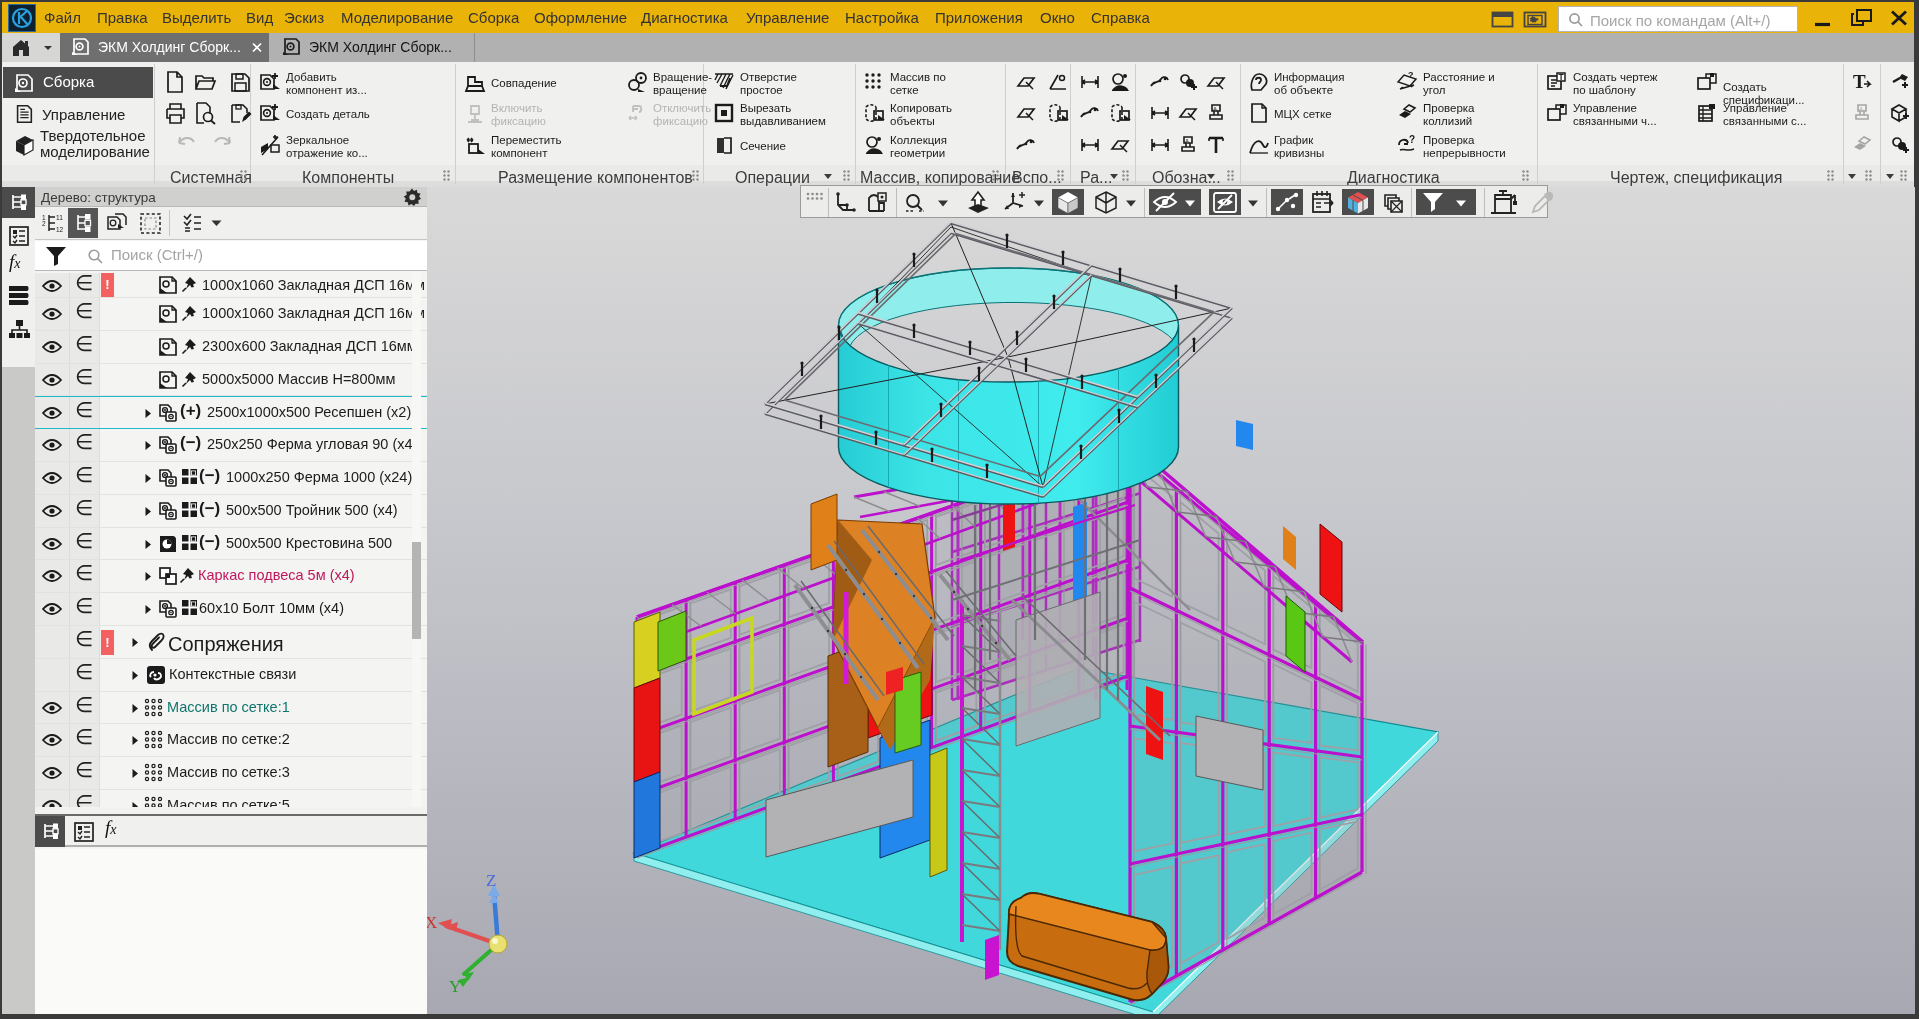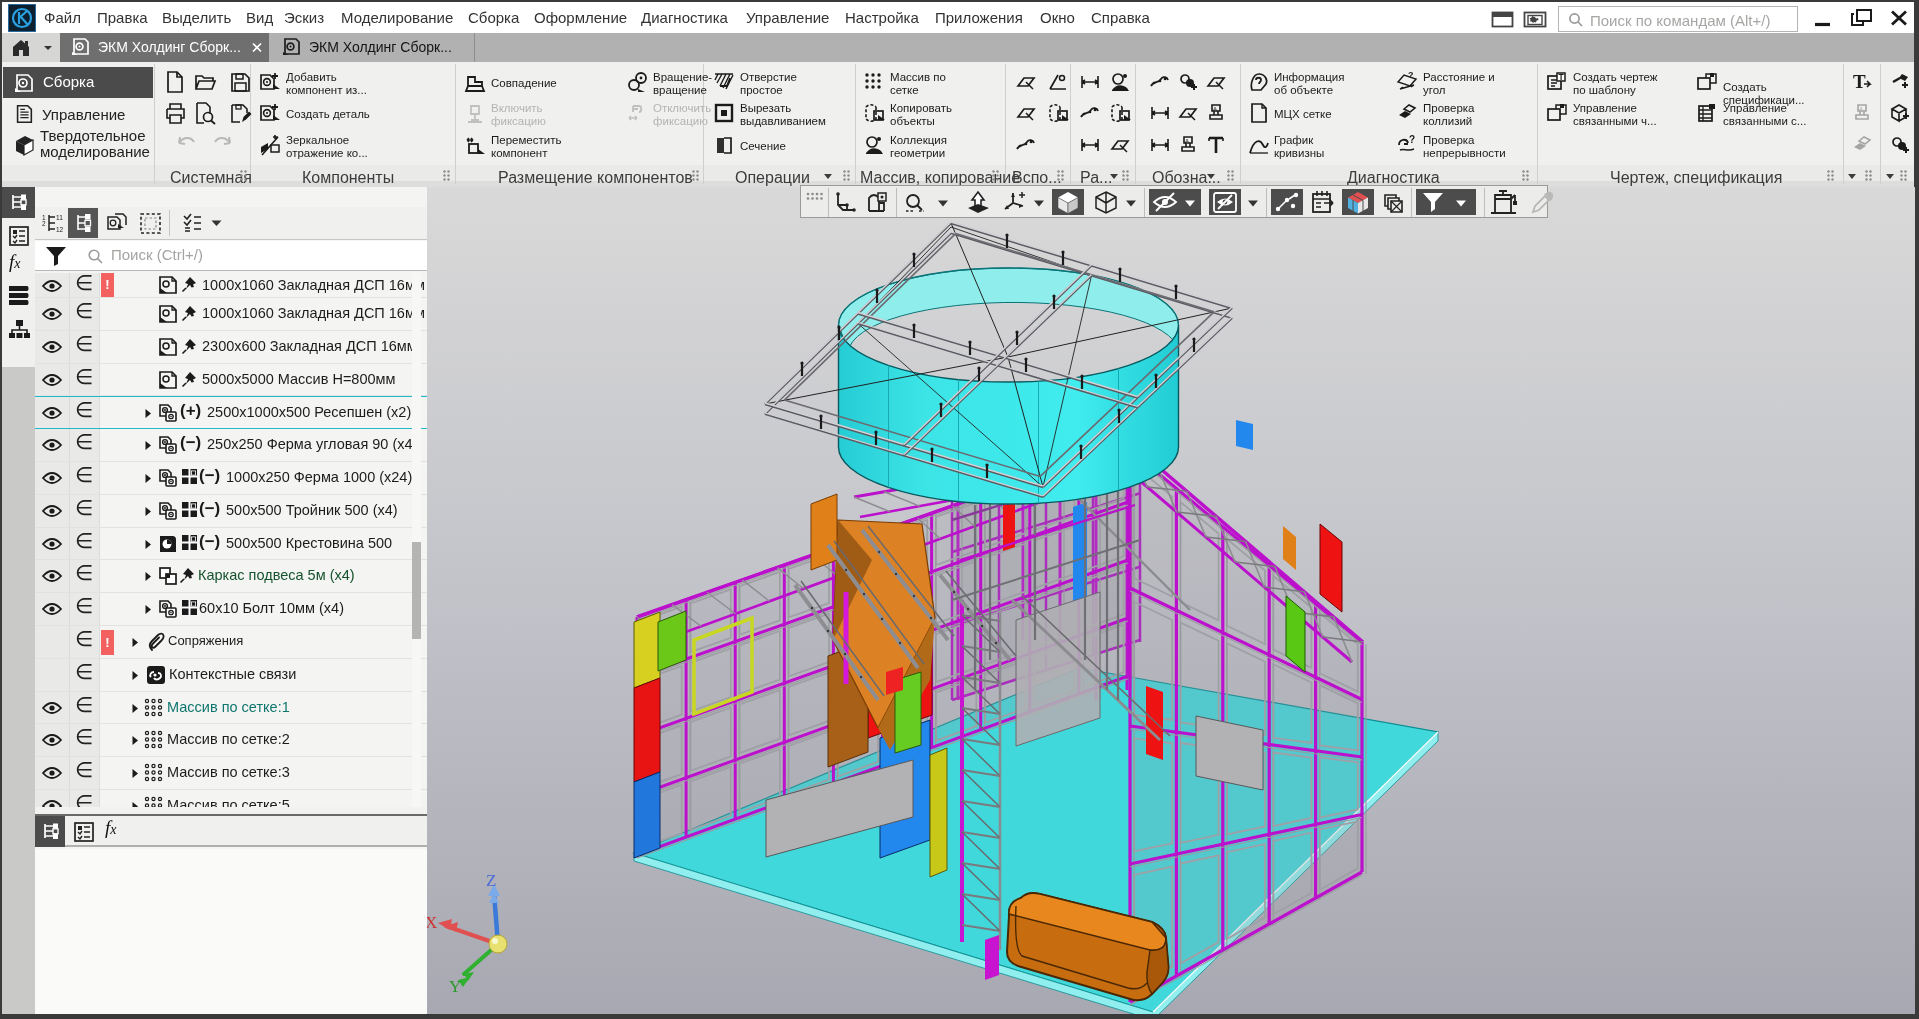--- a/index.html
+++ b/index.html
@@ -1,21 +1,21 @@
 <!DOCTYPE html>
 <html><head>
 <meta charset="utf-8">
 <style>
 html,body{margin:0;padding:0;}
 body{width:1919px;height:1019px;position:relative;overflow:hidden;background:#3a3a3a;
   font-family:"Liberation Sans",sans-serif;-webkit-font-smoothing:antialiased;}
 *{box-sizing:border-box;}
 .abs{position:absolute;}
 
-#menubar{left:2px;top:2px;width:1912px;height:31px;background:#ffffff;}
+#menubar{left:2px;top:2px;width:1912px;height:31px;background:#eab308;}
 .mi{position:absolute;top:7px;font-size:15px;color:#333;}
 #logo{position:absolute;left:6px;top:2px;width:28px;height:28px;background:#0d2030;border:1px solid #2a6a9a;}
 
 #tabbar{left:2px;top:33px;width:1912px;height:29px;background:#b1b1b1;}
 .tab{position:absolute;top:0;height:29px;color:#141414;font-size:14px;}
 
 #ribbon{left:2px;top:62px;width:1912px;height:125px;background:#f0f0ee;border-bottom:1px solid #9a9a98;}
 .rsep{position:absolute;top:2px;height:120px;width:1px;background:#cfcfcd;}
 .glbl{position:absolute;top:107px;font-size:16px;color:#3c3c3c;white-space:nowrap;}
 .rbtn-t{position:absolute;font-size:11.5px;line-height:13px;color:#1b1b1b;white-space:nowrap;}
@@ -508,20 +508,27 @@
       <rect x="9" y="3" width="7" height="6" fill="#1b1b1b"></rect>
       <path d="M12.5 9 V13 M5 17 V13 H20 V17 M5 13 H20" stroke="#1b1b1b" stroke-width="1.6" fill="none"></path>
       <rect x="2" y="16" width="6" height="5" fill="#1b1b1b"></rect>
       <rect x="9.5" y="16" width="6" height="5" fill="#1b1b1b"></rect>
       <rect x="17" y="16" width="6" height="5" fill="#1b1b1b"></rect>
     </svg>
 </div>
 
 <div class="abs" id="tree">
 
+  <div class="abs" style="left:0;top:0;width:392px;height:20px;background:#d0d0ce;border-bottom:1px solid #b8b8b6;">
+    <span class="abs" style="left:6px;top:3px;font-size:13.5px;color:#3a3a3a;">Дерево: структура</span>
+    <svg class="abs" style="left:368px;top:1px" width="18" height="18" viewBox="0 0 18 18">
+        <path d="M9 0.5 L11 3 L13.8 1.8 L14.5 5 L17.5 5.5 L16.2 8.5 L18 10.8 L15.2 12.5 L15.8 15.8 L12.5 15.8 L11 18 L8.5 16 L5.5 17.5 L4.8 14.2 L1.5 13.8 L2.8 10.8 L0.8 8.5 L3.8 6.8 L3.2 3.5 L6.5 3.5 Z" fill="#2b2b2b"></path>
+        <circle cx="9.3" cy="9.2" r="3" fill="#d0d0ce"></circle>
+      </svg>
+  </div>
 
   <div class="abs" style="left:0;top:20px;width:392px;height:33px;background:#f0f0ee;border-bottom:1px solid #c6c6c4;">
     <svg class="abs" style="left:6px;top:4px" width="25" height="25" viewBox="0 0 25 25">
         <path d="M8 4 V20 M8 6 H14 M8 12 H14 M8 18 H14" stroke="#222" stroke-width="1.5" fill="none"></path>
         <text x="1" y="9" font-size="6.5" fill="#222">1</text>
         <text x="1" y="15" font-size="6.5" fill="#222">2</text>
         <text x="15" y="9" font-size="6.5" fill="#222">11</text>
         <text x="15" y="21" font-size="6.5" fill="#222">12</text>
       </svg>
     <div class="abs" style="left:33px;top:1px;width:30px;height:30px;background:#555;">
@@ -770,21 +777,21 @@
         </svg>
         <svg class="abs" style="left:123px;top:6px" width="20" height="20" viewBox="0 0 20 20">
           <rect x="2" y="2" width="10" height="10" fill="#fff" stroke="#1b1b1b" stroke-width="1.7"></rect>
           <rect x="8" y="8" width="10" height="10" fill="#fff" stroke="#1b1b1b" stroke-width="1.7"></rect>
           <rect x="8" y="8" width="4" height="4" fill="#1b1b1b"></rect>
         </svg>
         <svg class="abs" style="left:144px;top:6px" width="17" height="18" viewBox="0 0 17 18">
           <path d="M9 2 L15 8 L12 9.5 L13 12 L10.5 12.5 L9 10 L5 14 L7 9 L4 8 Z" fill="#1b1b1b"></path>
           <path d="M5 13 L1.5 16.5" stroke="#1b1b1b" stroke-width="1.6"></path>
         </svg>
-        <span class="abs" style="left:163px;top:7px;font-size:14.5px;color:#14532d;white-space:nowrap;">Каркас подвеса 5м (х4)</span>
+        <span class="abs" style="left:163px;top:7px;font-size:14.5px;color:#be185d;white-space:nowrap;">Каркас подвеса 5м (х4)</span>
       </div>
     <div class="abs" style="left:0;top:320.2px;width:392px;height:32.8px;border-bottom:1px solid #e2e2e0;">
         <svg class="abs" style="left:7px;top:9px" width="20" height="14" viewBox="0 0 20 14">
           <path d="M1 7 Q10 -3 19 7 Q10 17 1 7 Z" fill="none" stroke="#1b1b1b" stroke-width="1.8"></path>
           <circle cx="10" cy="7" r="2.6" fill="#1b1b1b"></circle>
         </svg>
         <span class="abs" style="left:40px;top:1px;font-size:21px;color:#222;font-family:'Liberation Serif'">∈</span>
         <svg class="abs" style="left:109px;top:11px" width="8" height="11" viewBox="0 0 8 11">
           <path d="M1.5 1 L7 5.5 L1.5 10 Z" fill="#1b1b1b"></path>
         </svg>
@@ -806,21 +813,21 @@
       </div>
     <div class="abs" style="left:0;top:353.0px;width:392px;height:32.8px;border-bottom:1px solid #e2e2e0;">
         <span class="abs" style="left:40px;top:1px;font-size:21px;color:#222;font-family:'Liberation Serif'">∈</span>
         <div class="abs" style="left:66px;top:4px;width:13px;height:25px;background:#f26060;color:#fff;font-size:13px;font-weight:bold;text-align:center;line-height:25px;">!</div>
         <svg class="abs" style="left:96px;top:11px" width="8" height="11" viewBox="0 0 8 11">
           <path d="M1.5 1 L7 5.5 L1.5 10 Z" fill="#1b1b1b"></path>
         </svg>
         <svg class="abs" style="left:111px;top:6px" width="19" height="20" viewBox="0 0 19 20">
           <path d="M6 18 C3 15 3 12 6 9 L12 3 C14 1 17 1 17.5 3.5 C18 5 17 7 15 9 L9 15 C8 16 6.5 16 6 15 C5.5 14 6 12.5 7 11.5 L13 5.5" fill="none" stroke="#1b1b1b" stroke-width="1.8" stroke-linecap="round"></path>
         </svg>
-        <span class="abs" style="left:133px;top:7px;font-size:13px;color:#1c1c1c;white-space:nowrap;">Сопряжения</span>
+        <span class="abs" style="left:133px;top:7px;font-size:20px;color:#1c1c1c;white-space:nowrap;">Сопряжения</span>
       </div>
     <div class="abs" style="left:0;top:385.8px;width:392px;height:32.8px;border-bottom:1px solid #e2e2e0;">
         <span class="abs" style="left:40px;top:1px;font-size:21px;color:#222;font-family:'Liberation Serif'">∈</span>
         <svg class="abs" style="left:96px;top:11px" width="8" height="11" viewBox="0 0 8 11">
           <path d="M1.5 1 L7 5.5 L1.5 10 Z" fill="#1b1b1b"></path>
         </svg>
         <svg class="abs" style="left:111px;top:6px" width="20" height="20" viewBox="0 0 20 20">
           <rect x="1" y="1" width="18" height="18" rx="3" fill="#1b1b1b"></rect>
           <path d="M5 12 C3 10 5 7 8 7 M12 8 C15 8 16 11 14 13 C12 15 9 15 8 13" fill="none" stroke="#fff" stroke-width="1.8"></path>
           <circle cx="9" cy="10" r="1.6" fill="#fff"></circle>

